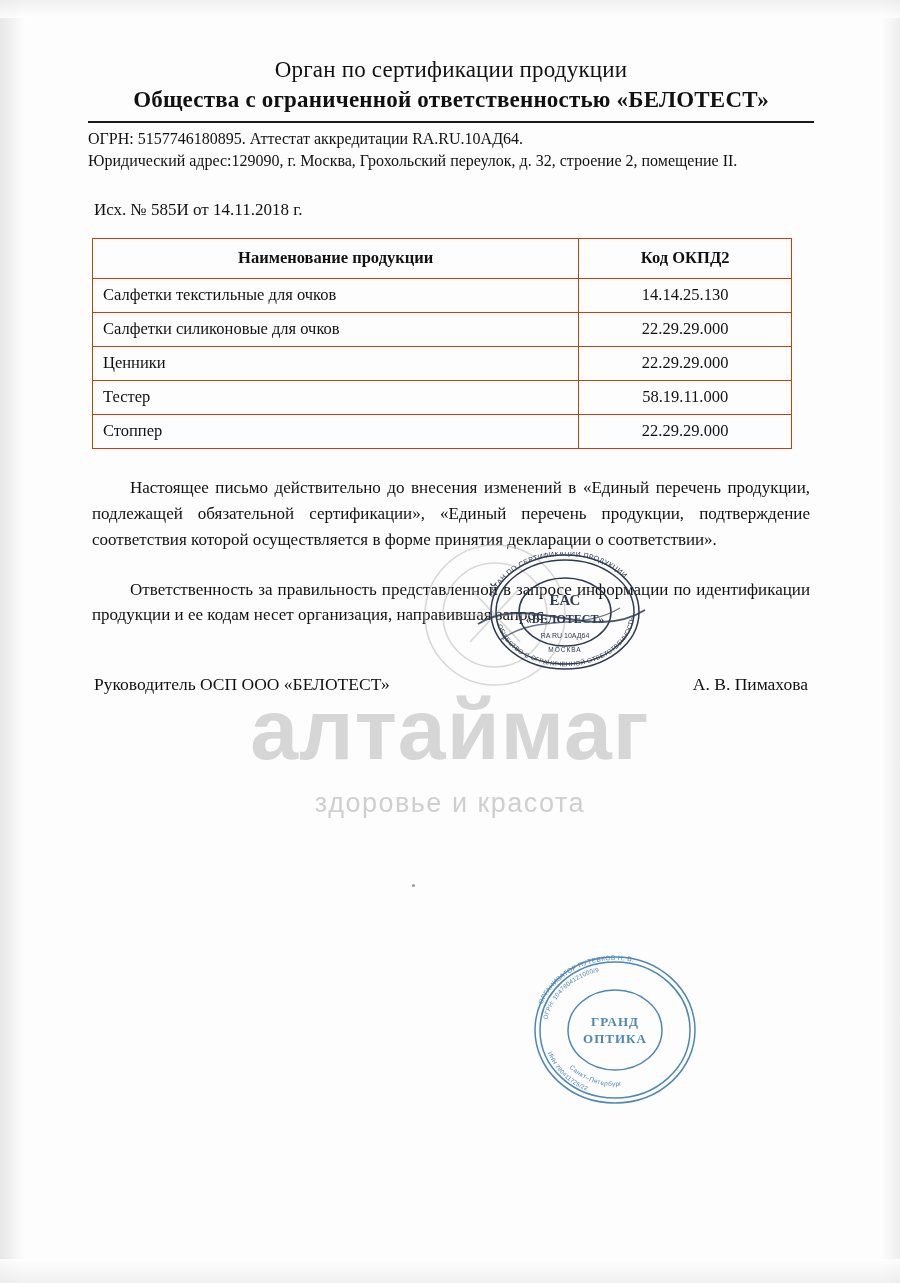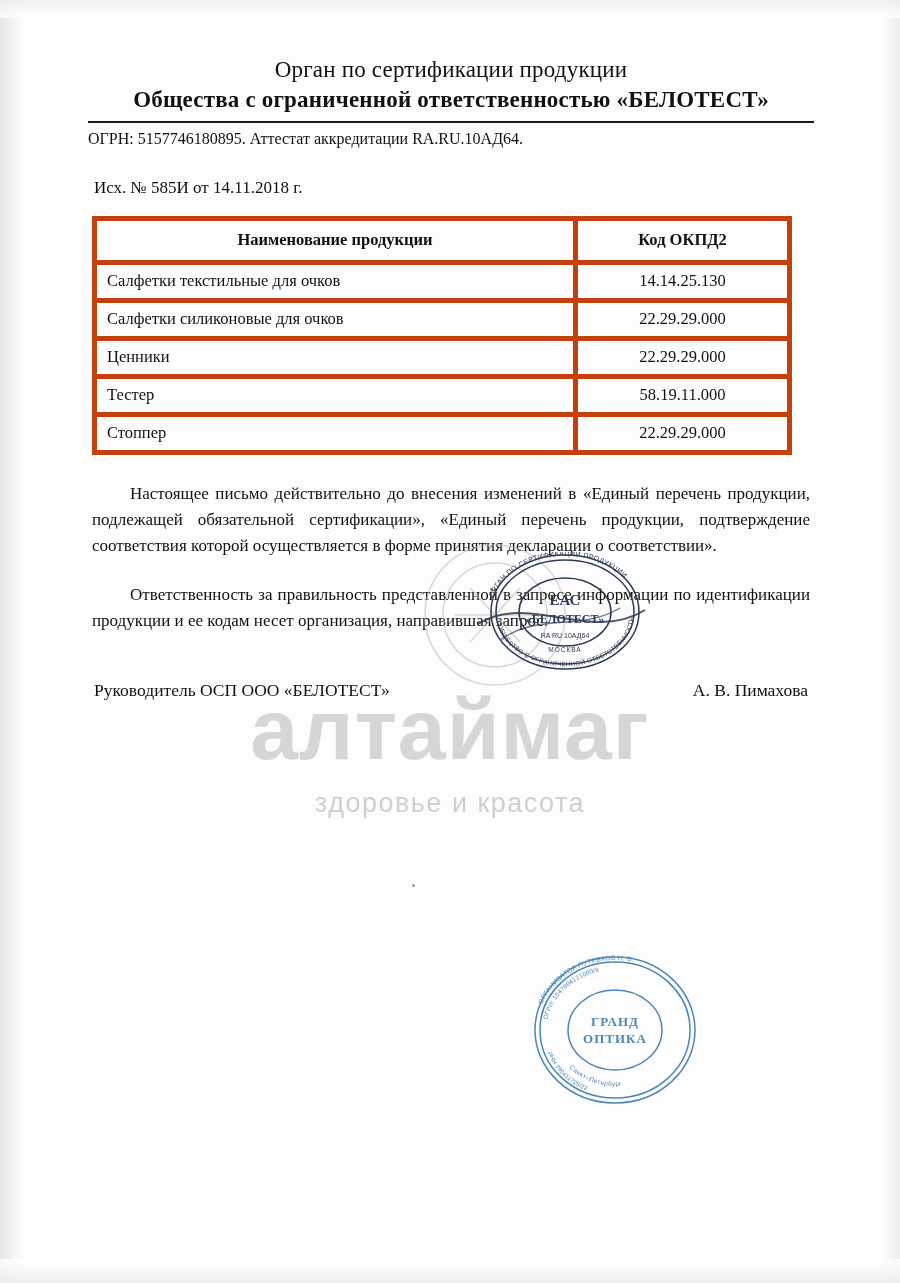--- a/index.html
+++ b/index.html
@@ -87,21 +87,21 @@
   }
 
   table.product-table {
     margin-top: 18px;
     border-collapse: collapse;
     width: 700px;
     margin-left: 4px;
   }
   table.product-table th,
   table.product-table td {
-    border: 5px solid #c2410c;
+    border: 1px solid #c2410c;
     font-size: 16.5px;
     padding: 6px 10px;
     line-height: 1.15;
   }
   table.product-table th {
     text-align: center;
     font-weight: bold;
     padding: 10px 8px;
   }
   table.product-table td.name {
@@ -211,20 +211,21 @@
   <div class="scan-edge-right"></div>
   <div class="scan-edge-top"></div>
   <div class="scan-edge-bottom"></div>
 
   <div class="content">
 
     <div class="hdr-line1">Орган по сертификации продукции</div>
     <div class="hdr-line2">Общества с ограниченной ответственностью «БЕЛОТЕСТ»</div>
     <hr class="hdr-rule">
     <div class="hdr-sub">ОГРН: 5157746180895. Аттестат аккредитации RA.RU.10АД64.</div>
+    <div class="hdr-sub">Юридический адрес:129090, г. Москва, Грохольский переулок, д. 32, строение 2, помещение II.</div>
 
     <div class="outgoing">Исх. № 585И от 14.11.2018 г.</div>
 
     <table class="product-table">
       <thead>
         <tr>
           <th class="col-name">Наименование продукции</th>
           <th class="col-code">Код ОКПД2</th>
         </tr>
       </thead>

